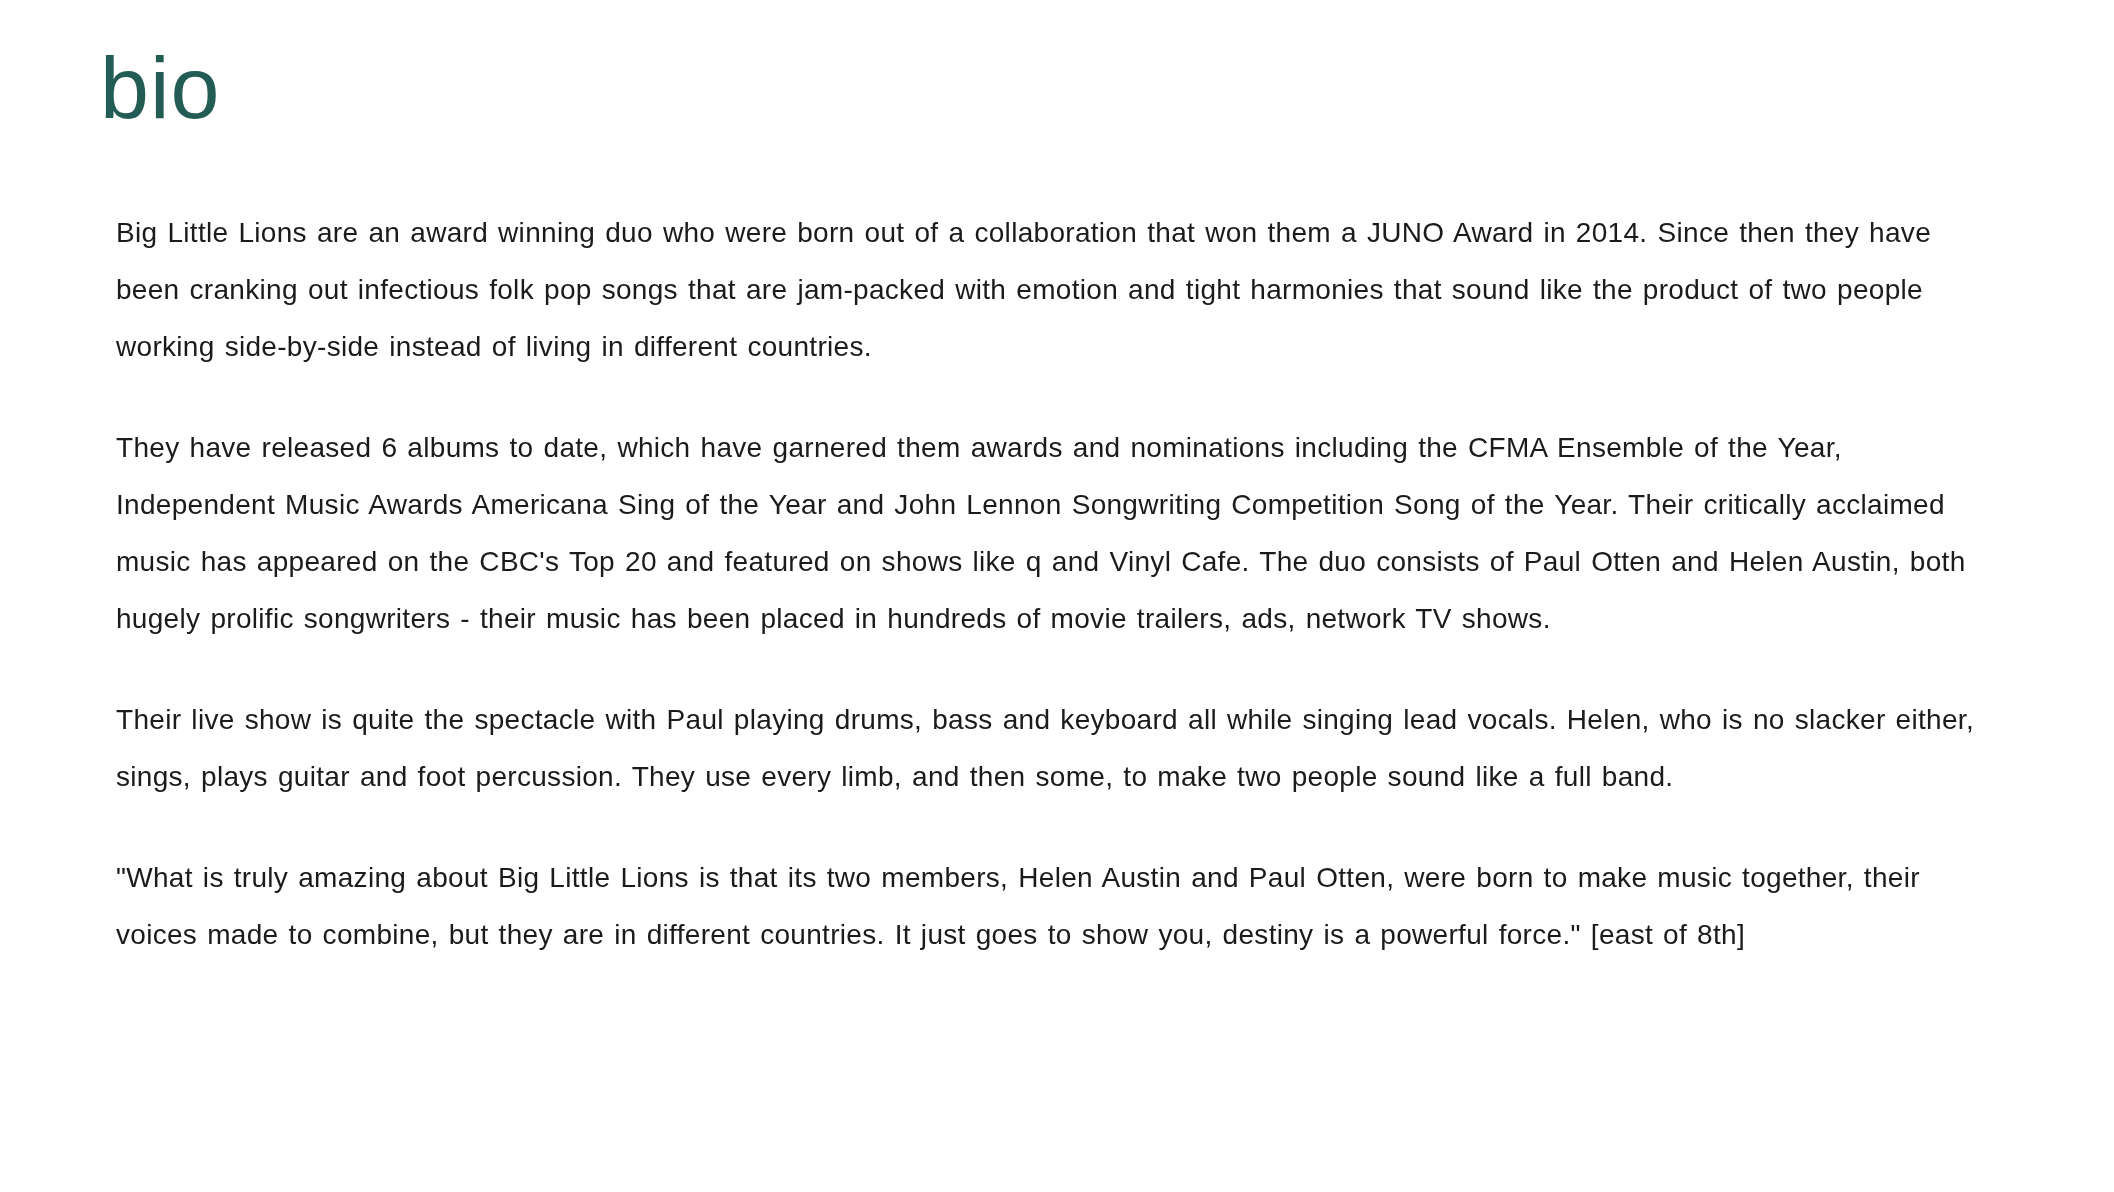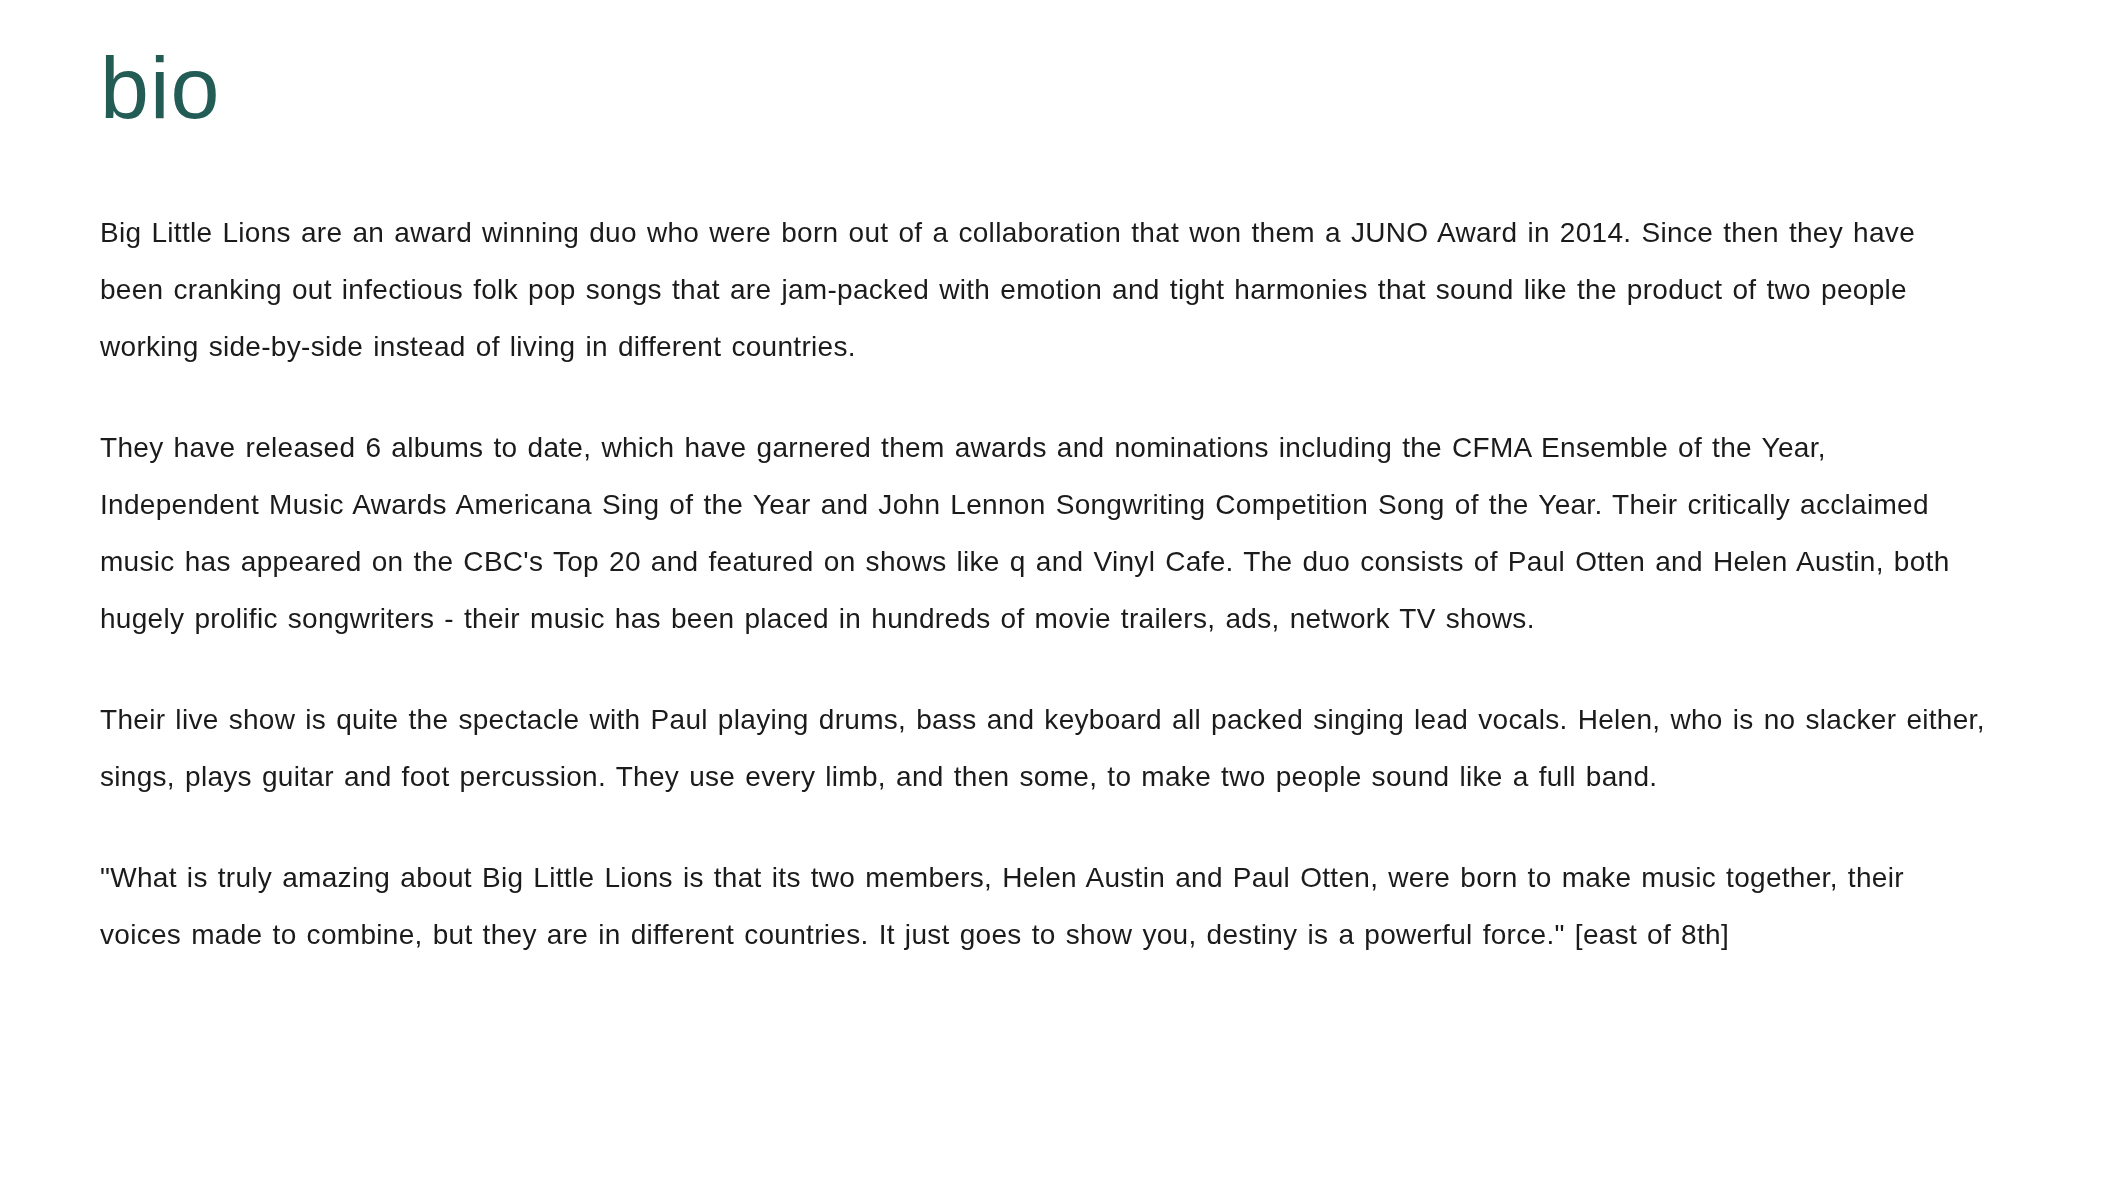--- a/index.html
+++ b/index.html
@@ -31,29 +31,29 @@
     margin-top: 70px;
   }
   .bio-text p {
     font-family: "Liberation Sans", sans-serif;
     font-weight: 300;
     font-size: 28px;
     line-height: 57px;
     letter-spacing: 0.3px;
     word-spacing: 2px;
     color: #1b1b1b;
-    margin: 0 0 44px 0;
+    margin: 0 0 44px 16px;
     max-width: 1890px;
   }
 </style>
 </head>
 <body>
 
 <div class="page">
   <h1 class="page-title">bio</h1>
 
   <div class="bio-text">
     <p>Big Little Lions are an award winning duo who were born out of a collaboration that won them a JUNO Award in 2014. Since then they have been cranking out infectious folk pop songs that are jam-packed with emotion and tight harmonies that sound like the product of two people working side-by-side instead of living in different countries.</p>
     <p>They have released 6 albums to date, which have garnered them awards and nominations including the CFMA Ensemble of the Year, Independent Music Awards Americana Sing of the Year and John Lennon Songwriting Competition Song of the Year. Their critically acclaimed music has appeared on the CBC's Top 20 and featured on shows like q and Vinyl Cafe. The duo consists of Paul Otten and Helen Austin, both hugely prolific songwriters - their music has been placed in hundreds of movie trailers, ads, network TV shows.</p>
-    <p>Their live show is quite the spectacle with Paul playing drums, bass and keyboard all packed singing lead vocals. Helen, who is no slacker either, sings, plays guitar and foot percussion. They use every limb, and then some, to make two people sound like a full band.</p>
+    <p>Their live show is quite the spectacle with Paul playing drums, bass and keyboard all while singing lead vocals. Helen, who is no slacker either, sings, plays guitar and foot percussion. They use every limb, and then some, to make two people sound like a full band.</p>
     <p>"What is truly amazing about Big Little Lions is that its two members, Helen Austin and Paul Otten, were born to make music together, their voices made to combine, but they are in different countries. It just goes to show you, destiny is a powerful force." [east of 8th]</p>
   </div>
 </div>
 
 </body></html>

